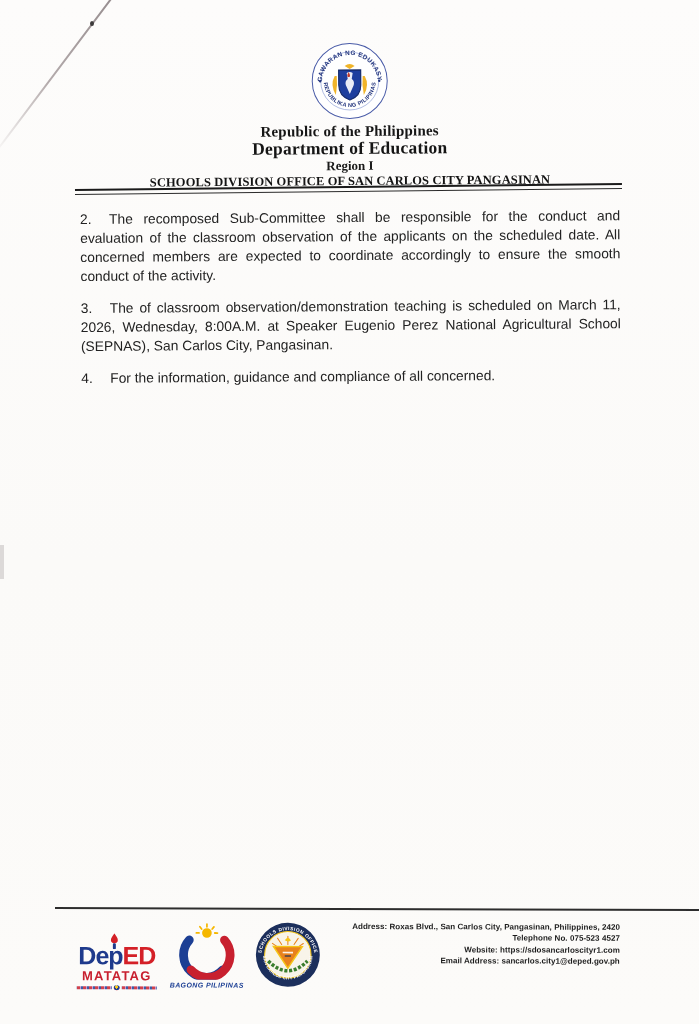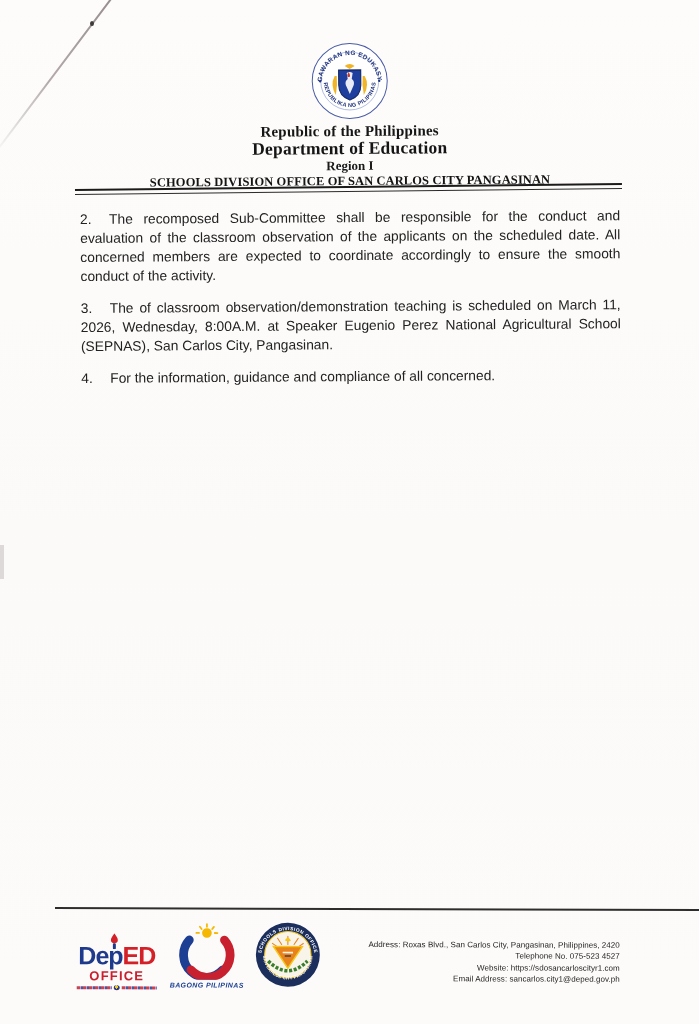--- a/index.html
+++ b/index.html
@@ -117,23 +117,23 @@
 
   
   .bagong { width:80px; text-align:center; }
   .bagong-label {
     font-weight:bold; font-style:italic; font-size:7px; letter-spacing:.4px;
     color:#1c3f94; margin-top:-2px;
   }
 
   
   .contact {
-    position:absolute; right:0; top:20px;
+    position:absolute; right:0; top:2px;
     text-align:right;
-    font-size:8px; font-weight:normal; line-height:11.4px;
+    font-size:8px; font-weight:bold; line-height:11.4px;
     color:#1c1c1c; letter-spacing:.05px;
   }
 </style>
 </head>
 <body>
 
 <div class="page">
 
   <div class="scan-line"></div>
   <div class="scan-dot"></div>
@@ -183,21 +183,21 @@
       <div class="logo-row">
 
         <div class="deped-logo">
           <div class="deped-word">
             <span class="blue">Dep</span><span class="red">ED</span>
             <svg class="deped-flame" width="11" height="16" viewBox="0 0 11 16">
               <path d="M5.5 0 C7.5 3.5 9.5 5 8.8 8 C8.2 10.6 2.8 10.6 2.2 8 C1.5 5 3.5 3.5 5.5 0" fill="#d42027"></path>
               <rect x="4" y="10" width="3" height="6" rx="1" fill="#1e3a8c"></rect>
             </svg>
           </div>
-          <div class="matatag">OFFICE</div>
+          <div class="matatag">MATATAG</div>
           <div class="tagline-bar">
             <span class="bar"></span>
               <span class="emblem"></span>
               <span class="bar"></span>
           </div>
         </div>
 
         <div class="bagong">
           <svg width="62" height="58" viewBox="0 0 70 66">
             <path d="M 15 21 A 23.5 23.5 0 0 0 53 55" fill="none" stroke="#1c3f94" stroke-width="10" stroke-linecap="round"></path>

